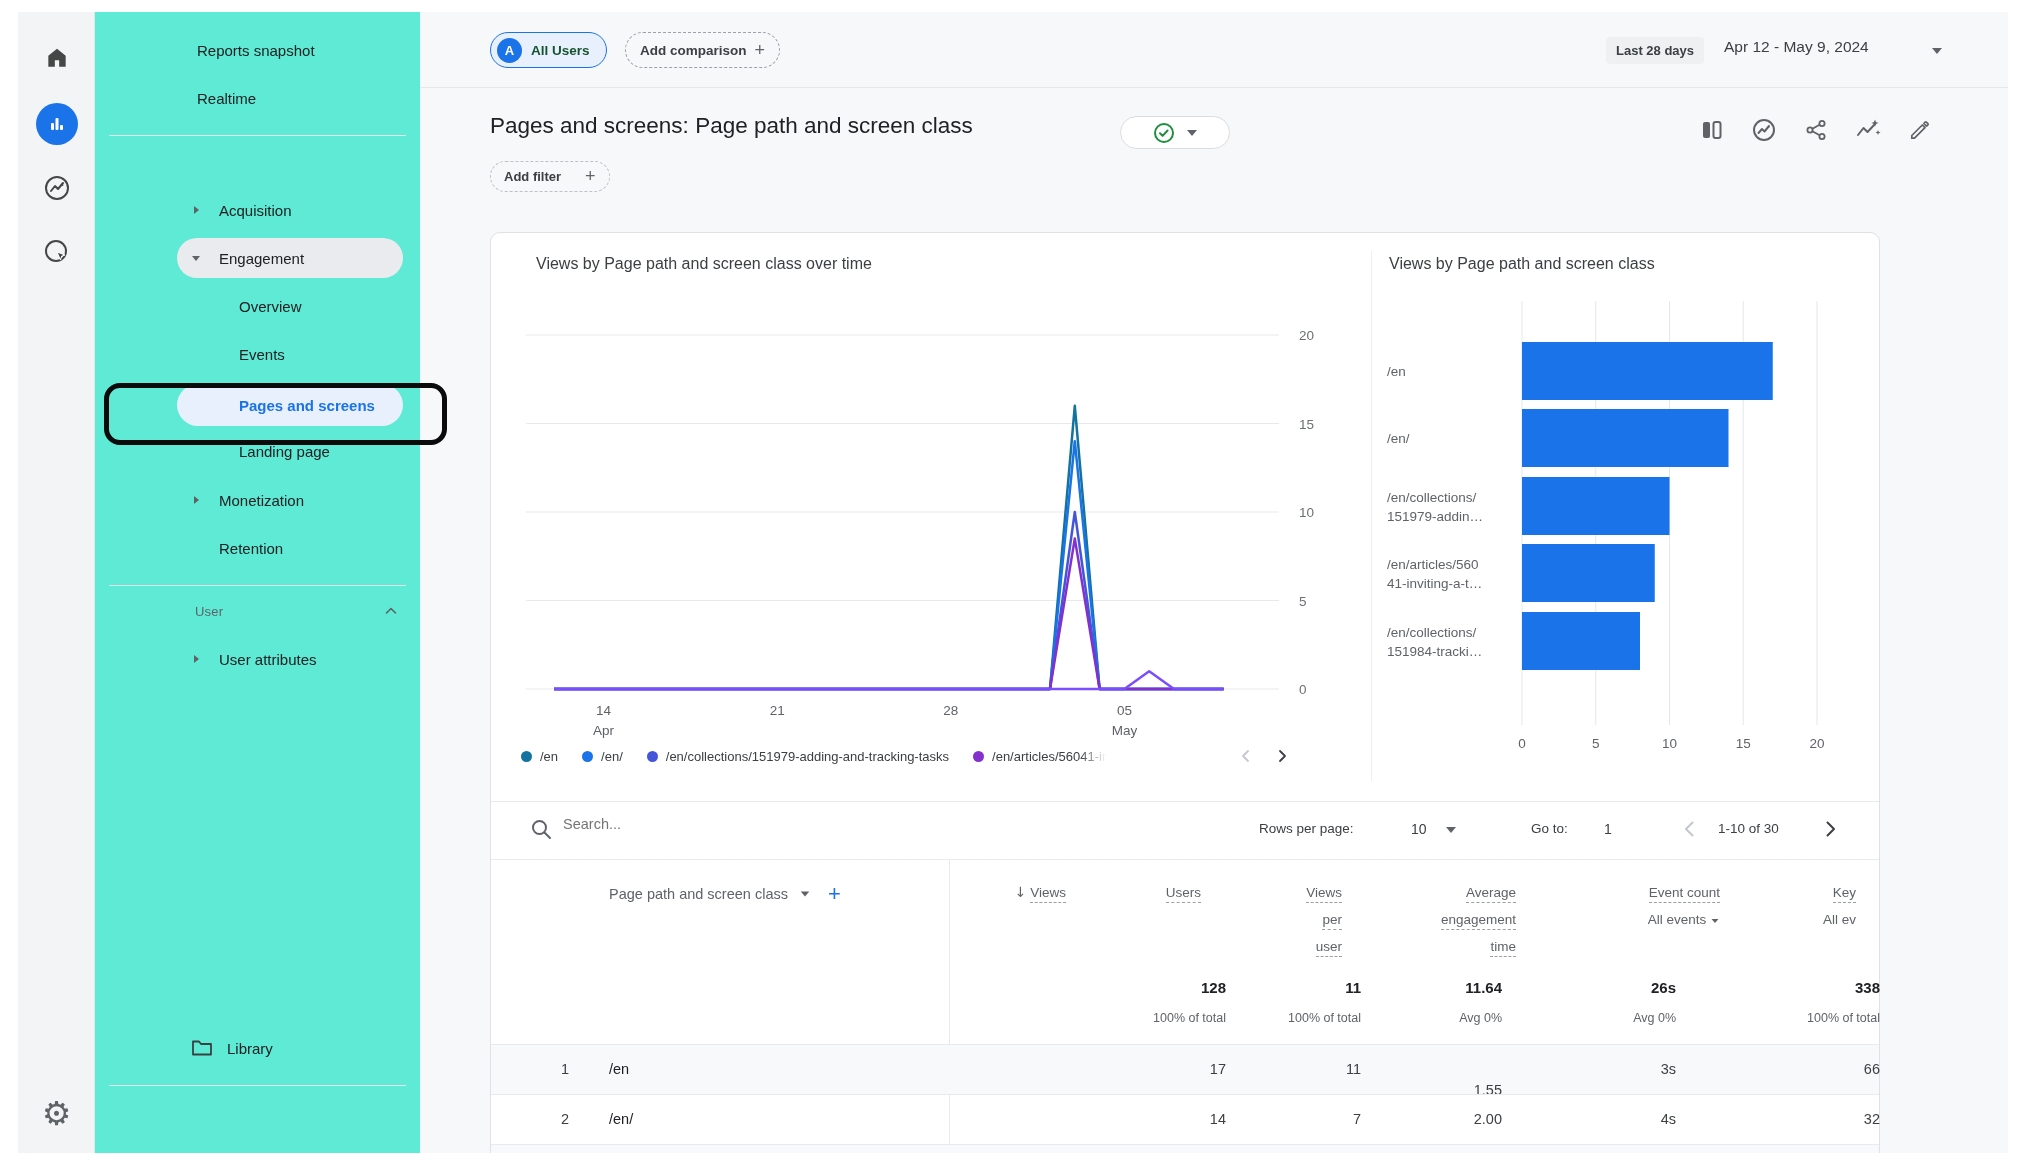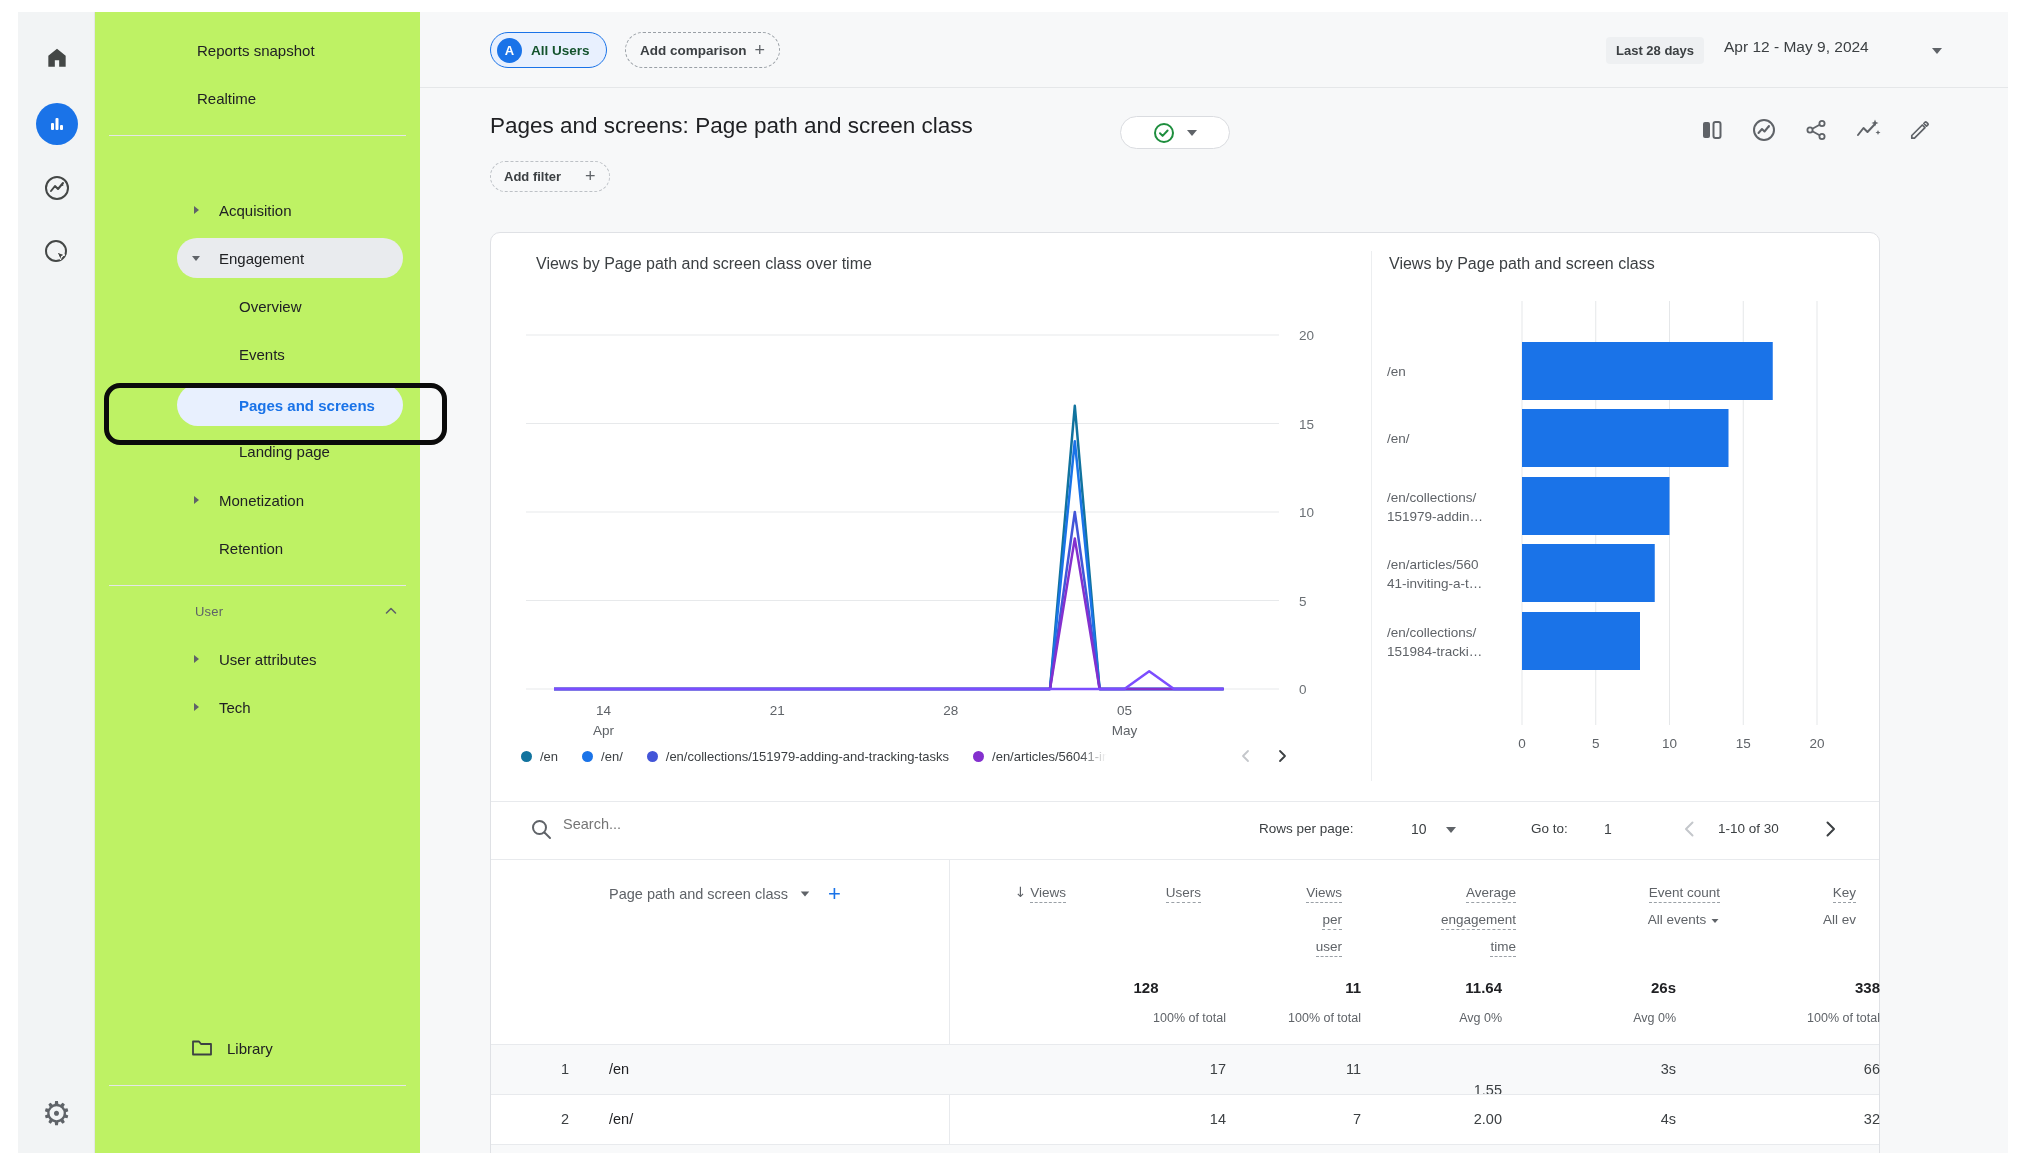--- a/index.html
+++ b/index.html
@@ -7,21 +7,21 @@
   .abs { position:absolute; }
   .app { position:absolute; left:18px; top:12px; width:1990px; height:1141px; background:#fff; overflow:hidden; }
 
   
   .rail { position:absolute; left:0; top:0; width:77px; height:100%; background:#f2f4f5; border-right:1px solid #e4e6e8; }
   .rail-icon { position:absolute; left:0; width:77px; display:flex; justify-content:center; align-items:center; height:44px; }
   .rail-active-circle { width:42px; height:42px; border-radius:50%; background:#1a73e8; display:flex; align-items:center; justify-content:center; }
   .glyph { font-family:"DejaVu Sans", sans-serif; color:#5f6368; }
 
   
-  .nav { position:absolute; left:77px; top:0; width:325px; height:100%; background:#bef264; }
+  .nav { position:absolute; left:77px; top:0; width:325px; height:100%; background:#5eead4; }
   .nav-row { position:absolute; left:0; width:100%; height:48px; display:flex; align-items:center; }
   .nav-label { font-size:15px; color:#202124; position:absolute; white-space:nowrap; }
   .lvl-top { left:102px; }
   .lvl-head { left:100px; font-size:13px; color:#5f6368; letter-spacing:.2px; }
   .lvl-parent { left:124px; }
   .lvl-child { left:144px; }
   .nav-caret { position:absolute; left:94px; width:14px; height:14px; }
   .nav-chevron-up { position:absolute; right:22px; width:14px; height:14px; }
   .nav-divider { position:absolute; left:14px; right:14px; border-top:1px solid #e4e6e8; }
   .nav-pill { position:absolute; left:82px; width:226px; height:40px; border-radius:22px; }
@@ -184,26 +184,20 @@
       <svg class="nav-chevron-up" viewBox="0 0 14 14">
           <path d="M2.5 9 7 4.5 11.5 9" fill="none" stroke="#5f6368" stroke-width="1.6" stroke-linecap="round" stroke-linejoin="round"></path>
         </svg>
     </div>
     <div class="nav-row" style="top:623px;">
       <svg class="nav-caret" viewBox="0 0 14 14">
           <path d="M5 3l5 4-5 4z" fill="#5f6368"></path>
         </svg>
       <span class="nav-label lvl-parent">User attributes</span>
     </div>
-    <div class="nav-row" style="top:671px;">
-      <svg class="nav-caret" viewBox="0 0 14 14">
-          <path d="M5 3l5 4-5 4z" fill="#5f6368"></path>
-        </svg>
-      <span class="nav-label lvl-parent">Tech</span>
-    </div>
 
     <div class="nav-row" style="top:1012px;">
       <svg class="abs" style="left:96px;" width="22" height="18" viewBox="0 0 22 18">
           <path d="M2 2.5h6l2 2.5h10v10.5H2z" fill="none" stroke="#3c4043" stroke-width="1.8" stroke-linejoin="round"></path>
         </svg>
       <span class="nav-label" style="left:132px;">Library</span>
     </div>
     <div class="nav-divider" style="top:1073px;"></div>
     <div class="abs" style="left:356px; top:1104px; width:28px; height:28px;">
       <svg width="22" height="22" viewBox="0 0 22 22">
@@ -418,21 +412,21 @@
           <span class="hline"><span>Event count</span></span>
           <span class="hsub"><span>All events</span> <span class="caret-down" style="transform:scale(.7);"></span></span>
         </div>
         <div class="hcol c-key">
           <span class="hline"><span>Key</span></span>
           <span class="hsub"><span>All ev</span></span>
         </div>
       </div>
 
       <div class="totals">
-        <span class="tnum" style="right:653px;text-align:center;">128</span>
+        <span class="tnum" style="right:653px;">128</span>
         <span class="tsub" style="right:653px;">100% of total</span>
         <span class="tnum" style="right:518px;">11</span>
         <span class="tsub" style="right:518px;">100% of total</span>
         <span class="tnum" style="right:377px;">11.64</span>
         <span class="tsub" style="right:377px;">Avg 0%</span>
         <span class="tnum" style="right:203px;">26s</span>
         <span class="tsub" style="right:203px;">Avg 0%</span>
         <span class="tnum" style="right:-1px;">338</span>
         <span class="tsub" style="right:-1px;">100% of total</span>
       </div>

